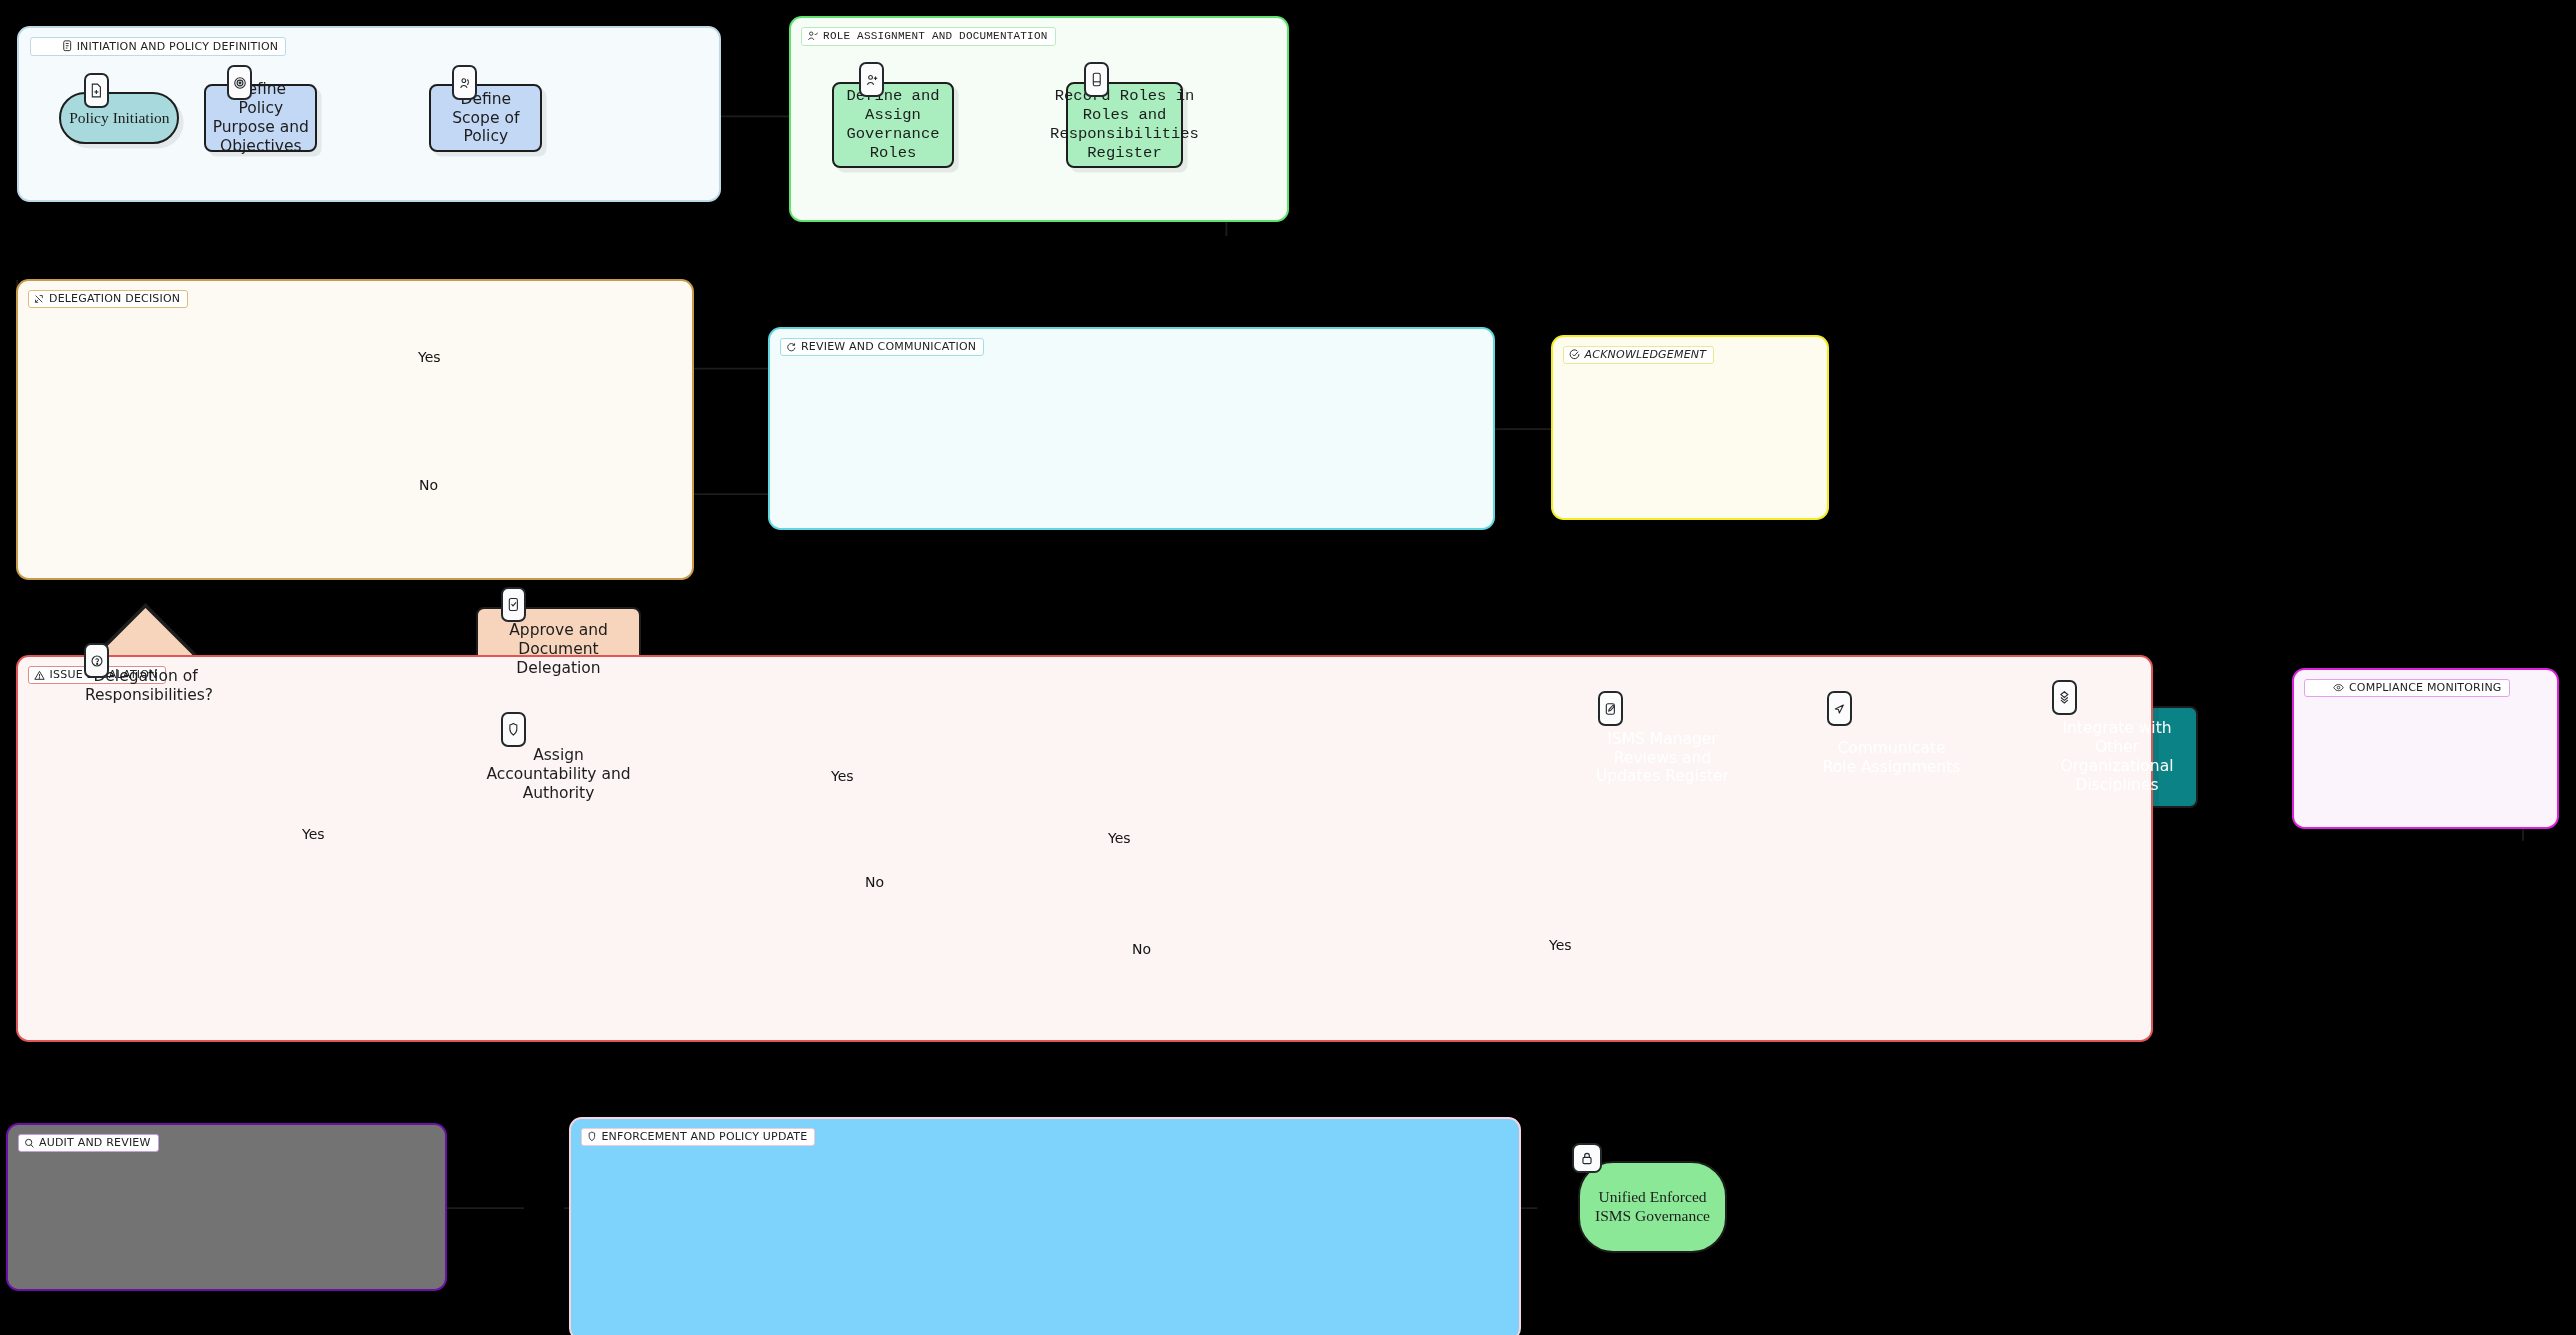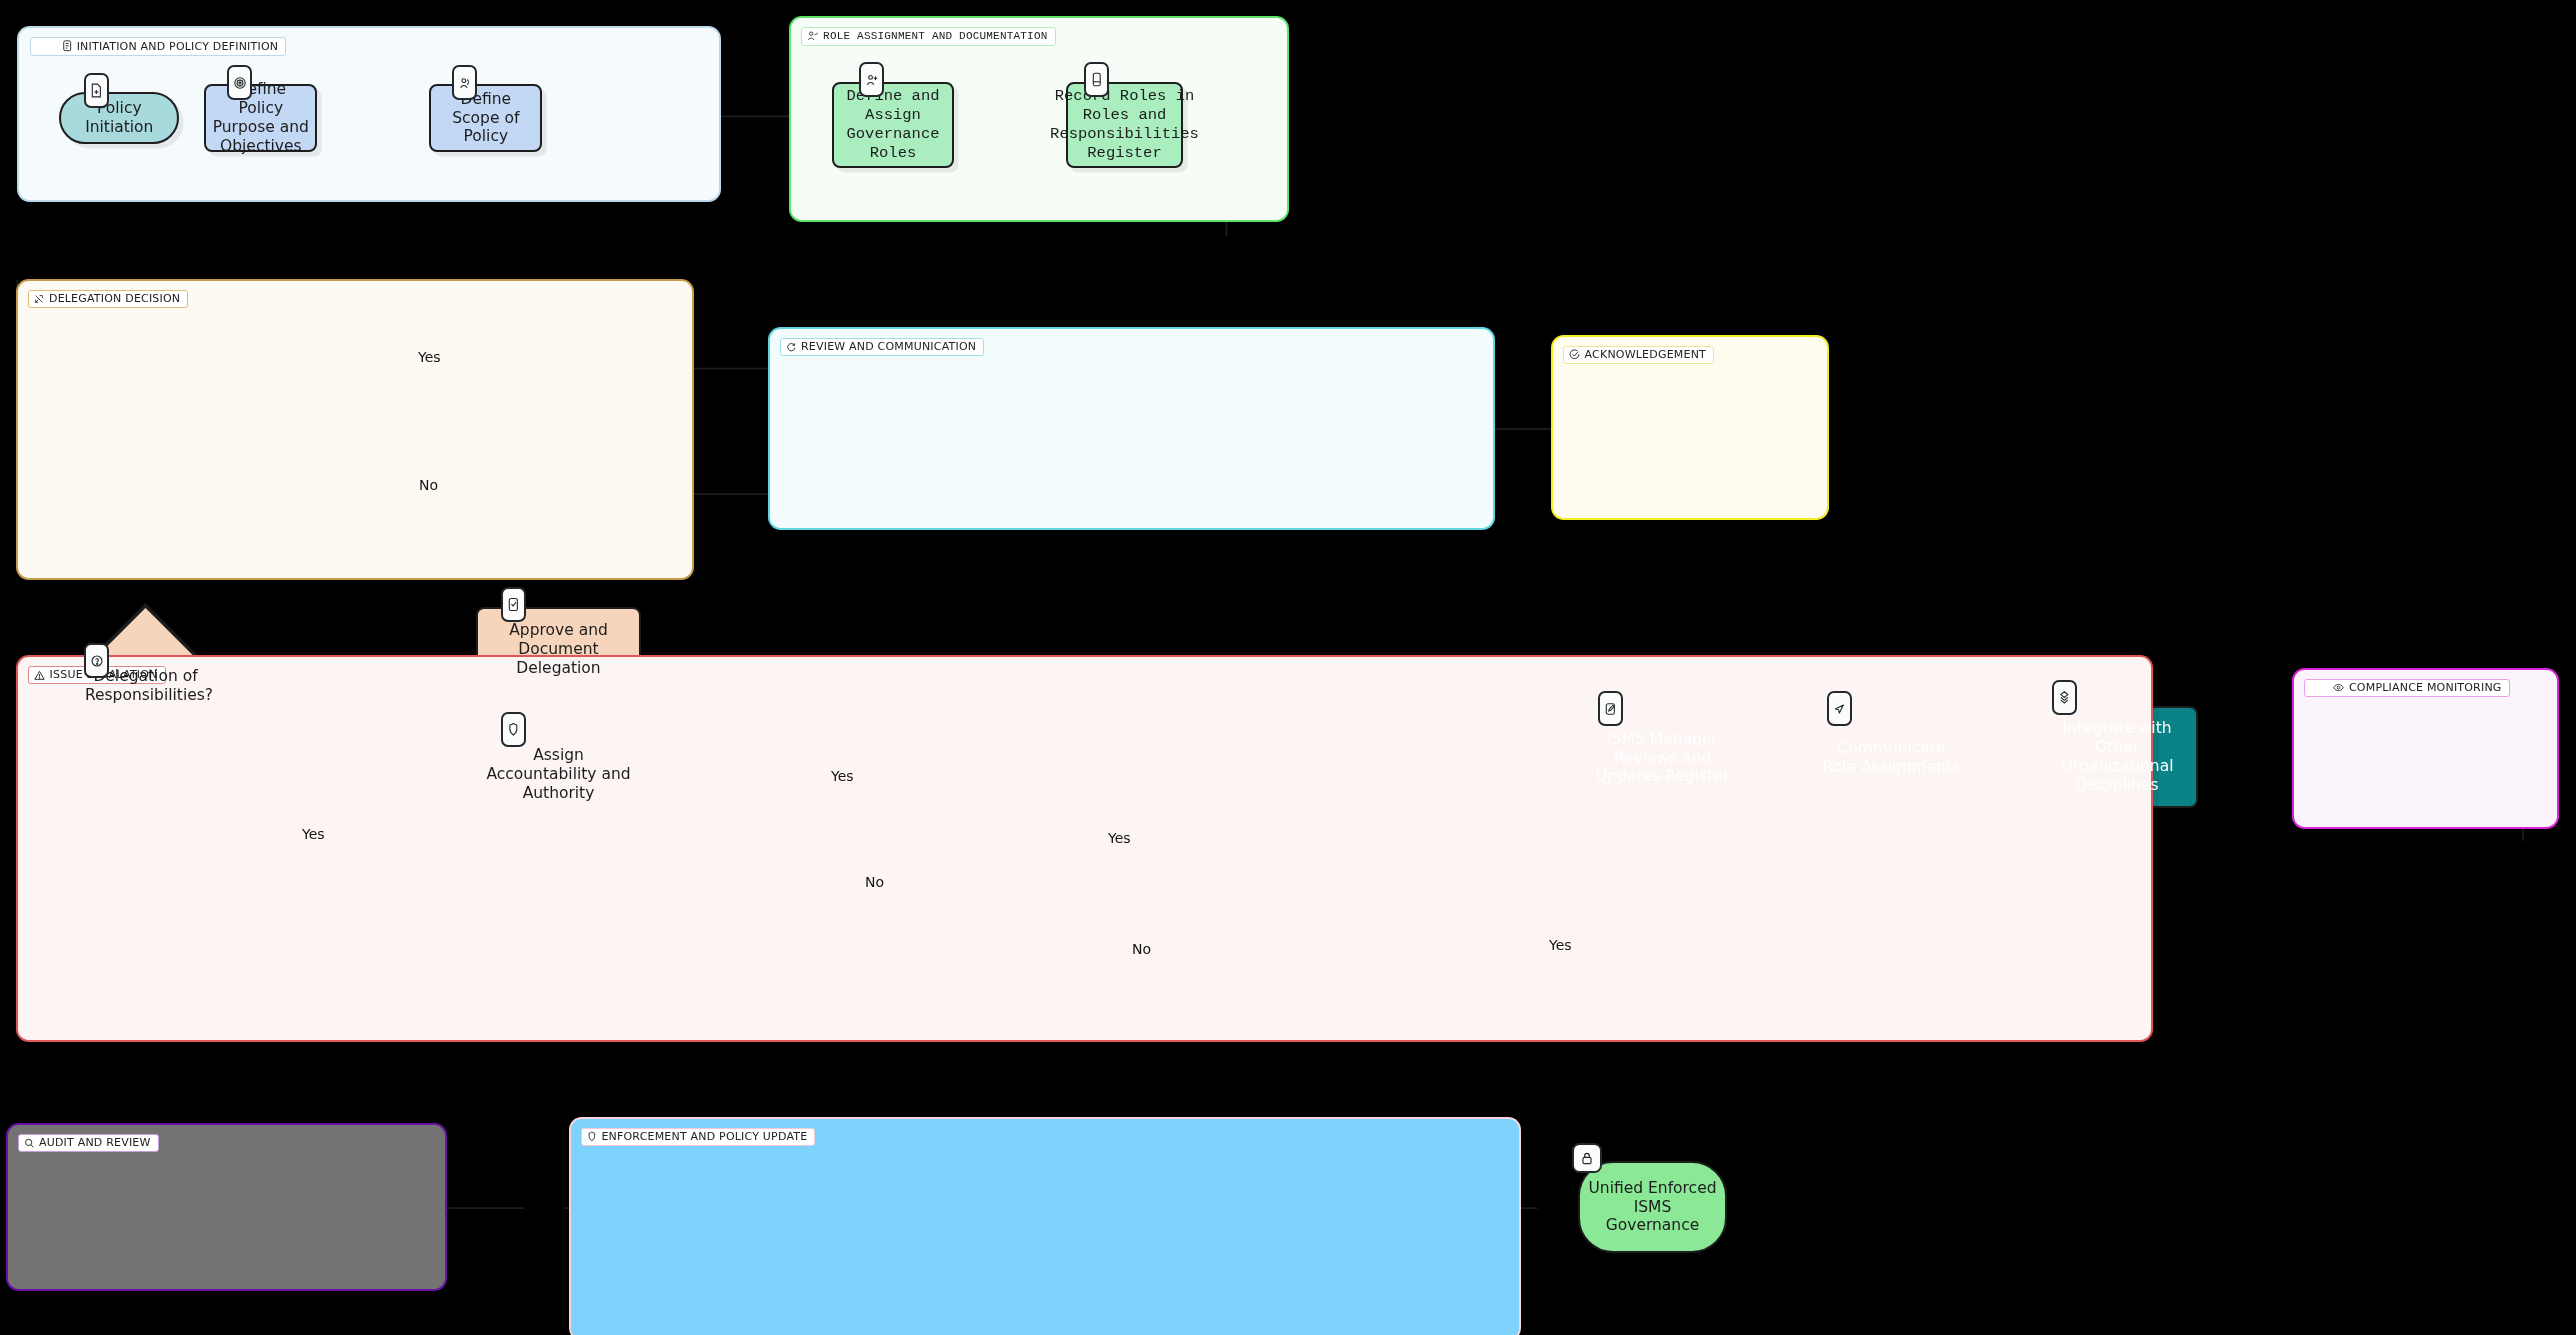--- a/index.html
+++ b/index.html
@@ -46,21 +46,21 @@
     align-items: center;
     justify-content: center;
     text-align: center;
     font-size: 15.5px;
     line-height: 1.22;
     color: #1d1d1d;
     box-shadow: 4.6px 4.6px 0 rgba(0,0,0,0.07);
     padding: 3.5px 5.8px;
   }
   .node.rect   { border-radius: 8px; }
-  .node.stadium{ border-radius: 575px; }
+  .node.stadium{ border-radius: 575px; font-family: Liberation Serif, serif; }
   .node.diamond{
     border: none;
     background: transparent !important;
     box-shadow: none;
   }
   .node.diamond .dmd-shape {
     position: absolute; left:0; top:0; width:100%; height:100%;
   }
   .node.diamond .dmd-text {
     position: relative; z-index: 2;
@@ -452,21 +452,21 @@
           <path d="M11,3 L17,8 L11,13 L5,8 z"></path>
             <path d="M5,13 L11,18 L17,13"></path>
             <path d="M5,17.5 L11,22.5 L17,17.5"></path>
         </svg>
       </span>
       <span class="lbl">Integrate with Other Organizational Disciplines</span>
     </div>
   </div>
 
   <div class="subgraph" style="left:1551px; top:335px; width:278px; height:185px; border-color:#f2ec21; background:#fdfcef;">
-    <div class="sg-label" style="border-color:#eae98f;">
+    <div class="sg-label" style="border-color:#eae98f;font-style:italic;">
       <span>
         <svg width="11" height="11" viewBox="0 0 20 20" fill="none" stroke="#222" stroke-width="1.7">
           <path d="M18,9.2 a8,8 0 1 1 -3.2,-6"></path>
             <path d="M6.6,9.8 l3,3 l7,-8"></path>
         </svg>
       </span>
       <span>ACKNOWLEDGEMENT</span>
     </div>
 
   </div>

